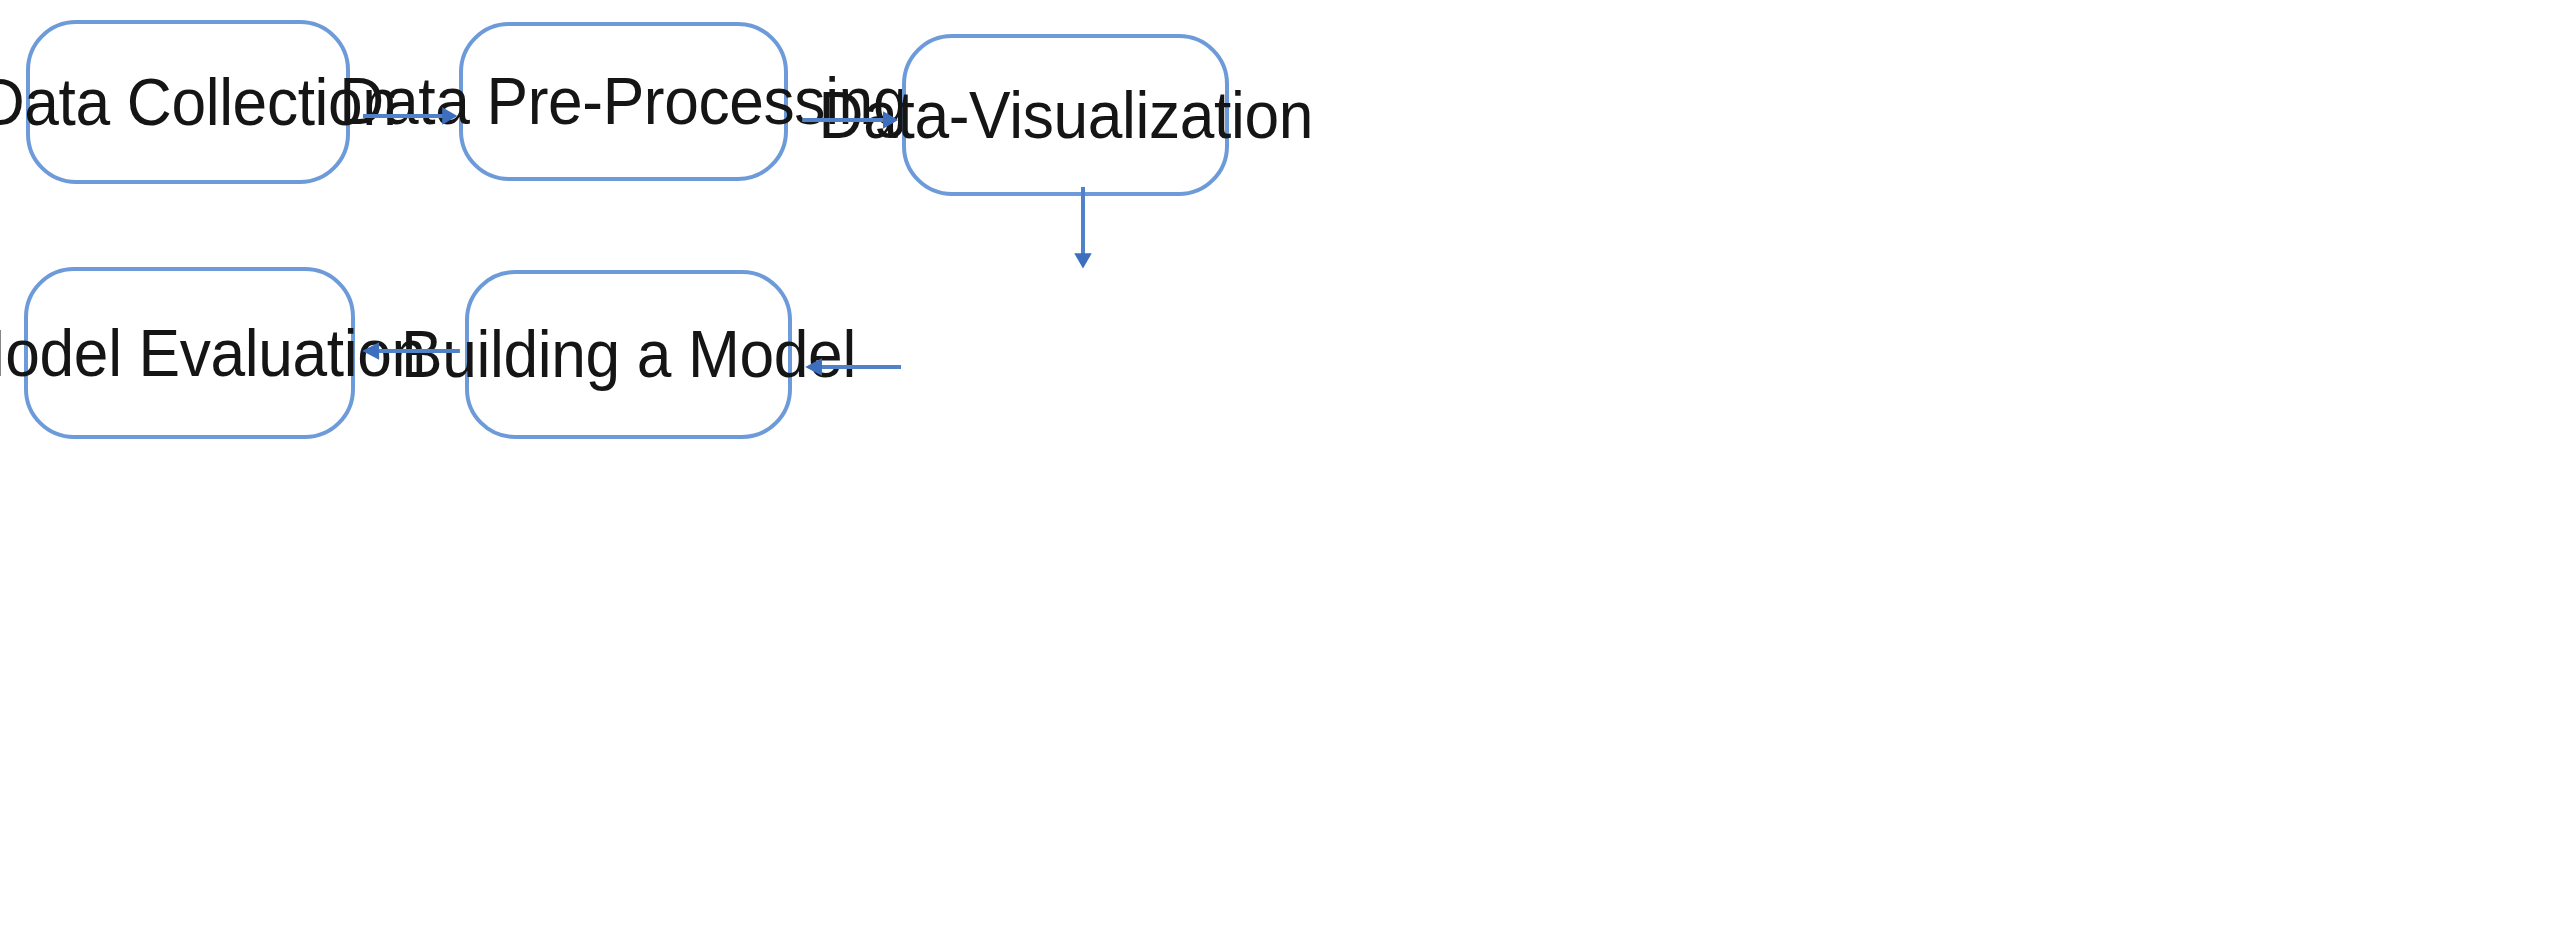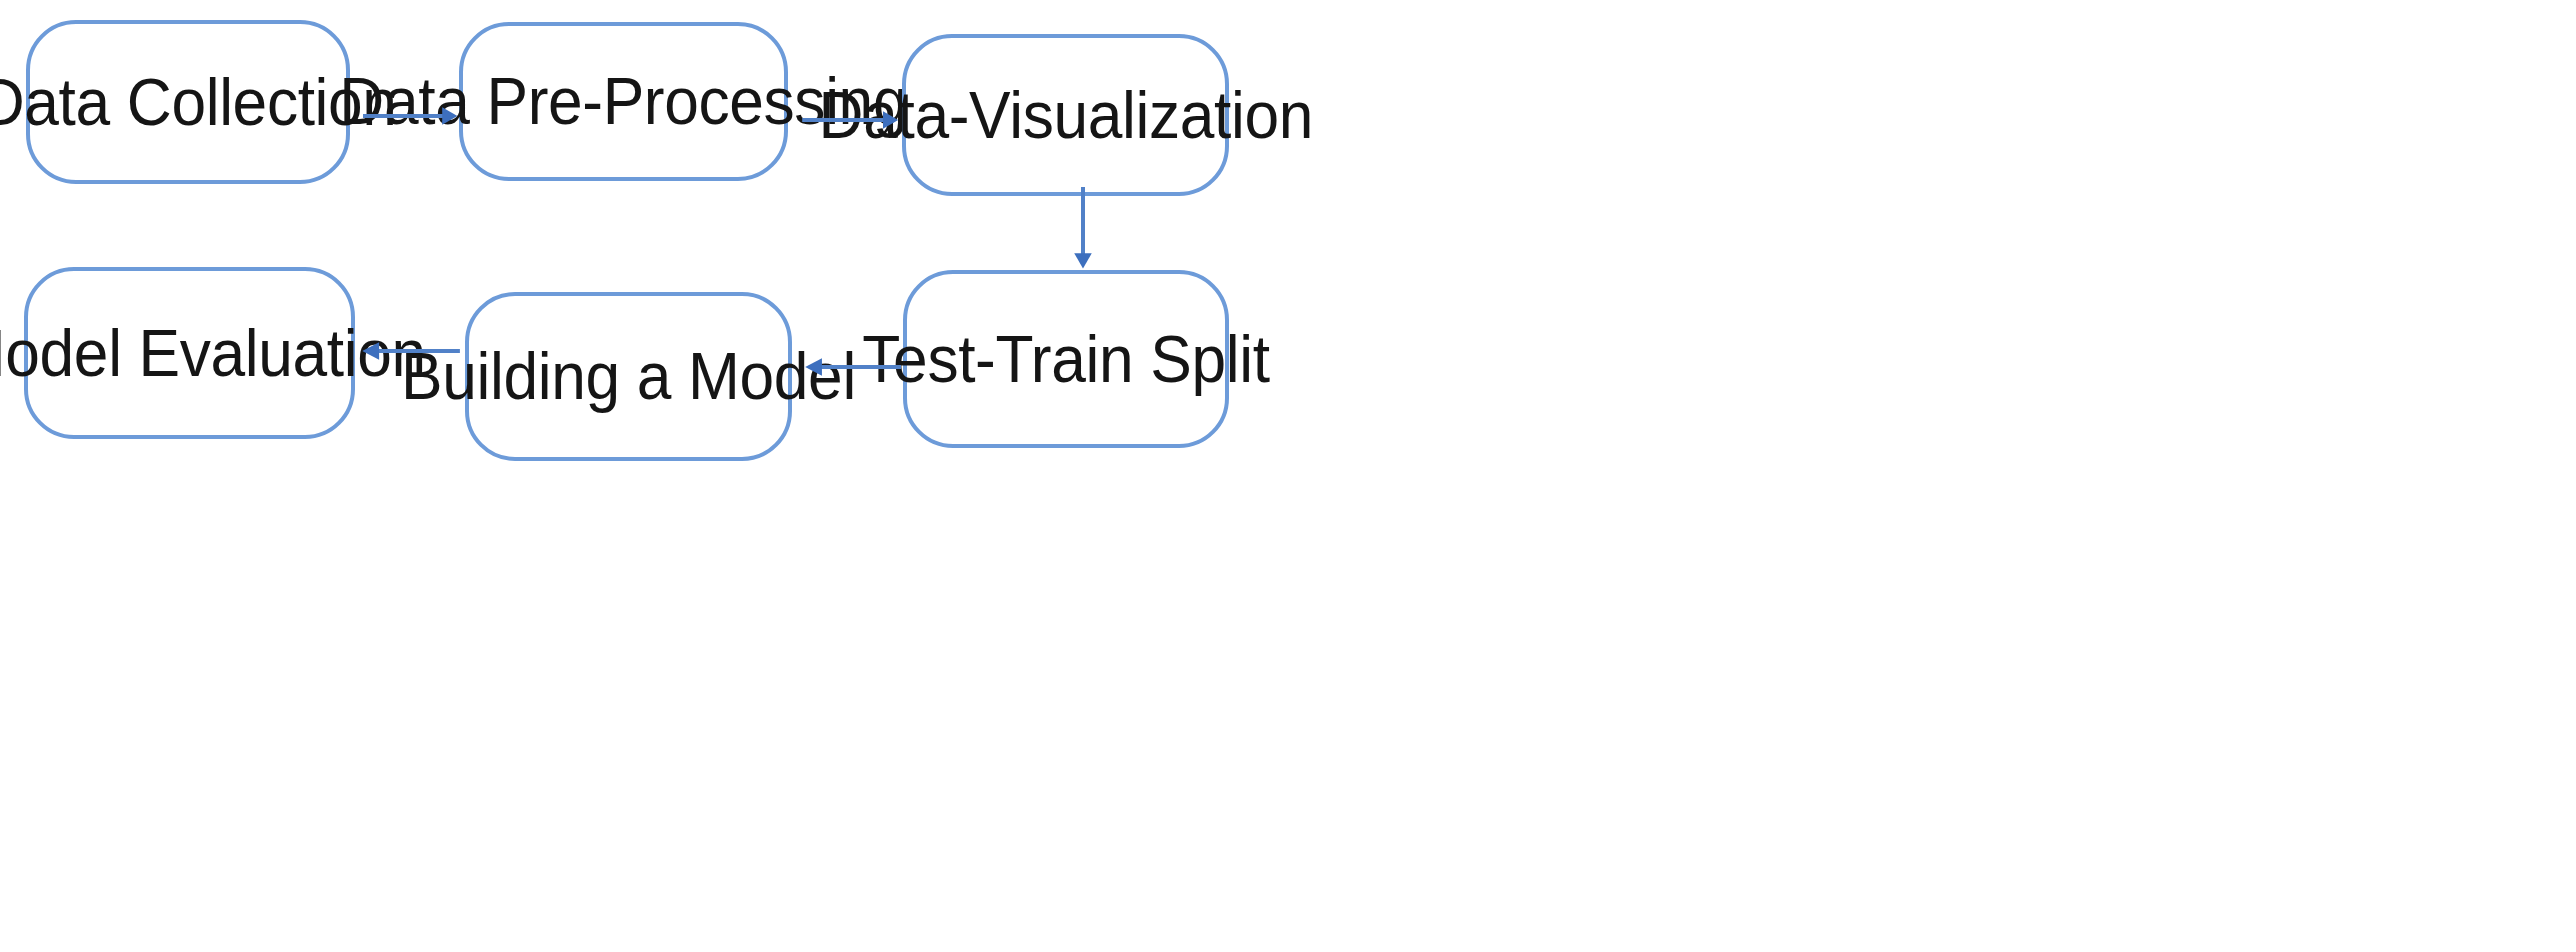--- a/index.html
+++ b/index.html
@@ -64,27 +64,24 @@
   </div>
 
   <div class="node" style="left:902px; top:34px; width:327px; height:162px;">
     <span class="node-label">Data-Visualization</span>
   </div>
 
   <div class="node" style="left:24px; top:267px; width:331px; height:172px;">
     <span class="node-label">Model Evaluation</span>
   </div>
 
-  <div class="node" style="left:465px; top:292px; width:327px; height:169px;">
+  <div class="node" style="left:465px; top:270px; width:327px; height:169px;">
     <span class="node-label">Building a Model</span>
   </div>
 
-  <div class="node" style="left:903px; top:270px; width:326px; height:178px;">
-    <span class="node-label">Test-Train Split</span>
-  </div>
 
   <div class="edge" style="left:363px; top:100px; width:96px; height:32px;">
     <svg width="96" height="32" viewBox="0 0 120 40">
       <line x1="0" y1="20" x2="102" y2="20" stroke="#5181c8" stroke-width="5"></line>
       <polygon points="99,9 118,20 99,31" fill="#3d6fbe"></polygon>
     </svg>
   </div>
 
   <div class="edge" style="left:802px; top:104px; width:98px; height:32px;">
     <svg width="98" height="32" viewBox="0 0 122 40">

